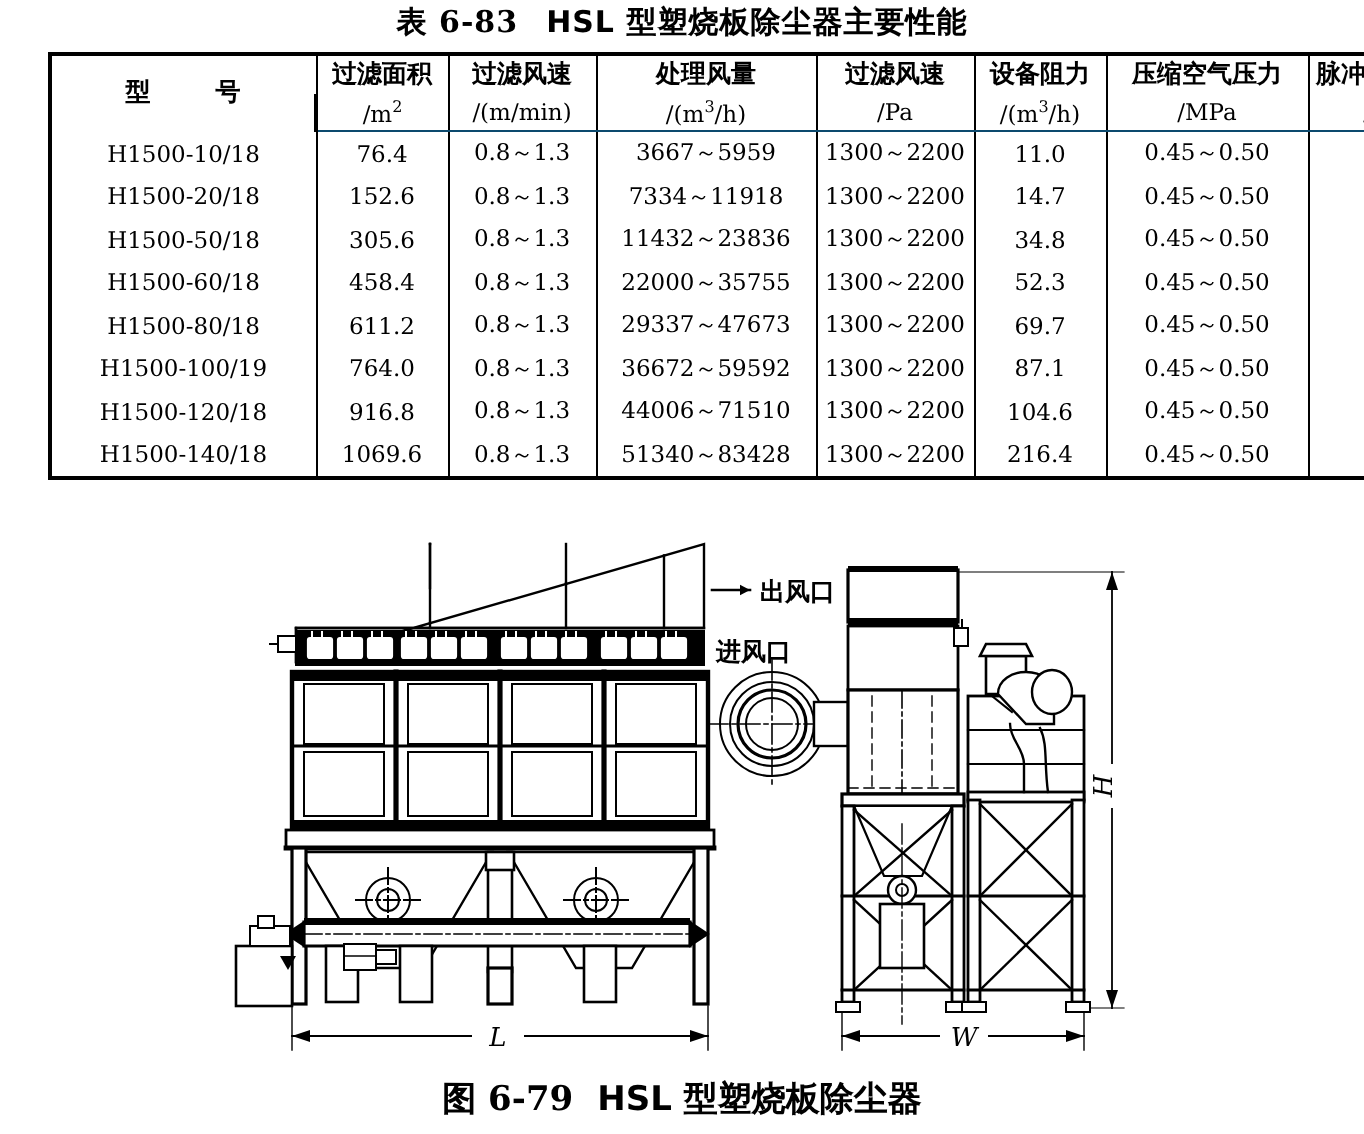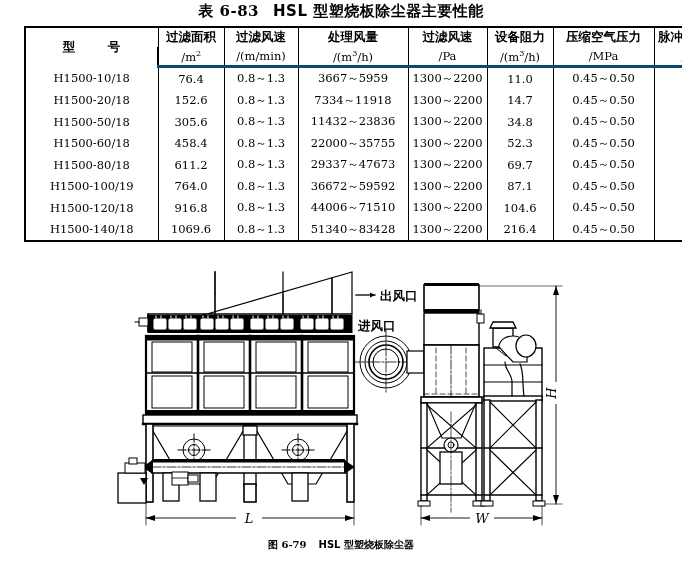--- a/index.html
+++ b/index.html
@@ -62,21 +62,21 @@
     font-family: "DejaVu Serif", "Liberation Serif", serif;
     font-weight: normal;
     font-size: 11.5px;
     height: 18px;
   }
   table.perf tbody td { height: 21.5px; }
   
   table.perf { border-top: 2px solid #000; border-bottom: 2px solid #000; }
   table.perf tr > *:first-child { border-left: 2px solid #000; }
   table.perf tr > *:last-child  { border-right: 2px solid #000; }
-  table.perf thead tr.units > * { border-bottom: 3px solid #0c4a6e; }
+  table.perf thead tr.units > * { border-bottom: 1px solid #0c4a6e; }
   th.model {
     font-size: 13px;
     letter-spacing: 10px;
     text-indent: 10px;
   }
   sup { font-size: 8px; vertical-align: super; }
 
   
   .figure {
     position: absolute;
@@ -87,21 +87,21 @@
     text-decoration: underline;
   }
   .figure svg { display: block; }
 
   .fig-caption {
     position: absolute;
     top: 538px;
     left: 0;
     width: 682px;
     text-align: center;
-    font-size: 10px;
+    font-size: 17px;
     font-weight: bold;
   }
   .fig-caption .num { font-family: "DejaVu Serif", "Liberation Serif", serif; }
   .fig-caption .gap { display: inline-block; width: 12px; }
 </style>
 </head>
 <body>
 
 <div class="table-title">
   <span class="num">表 6-83</span><span class="gap"></span><span>HSL 型塑烧板除尘器主要性能</span>

